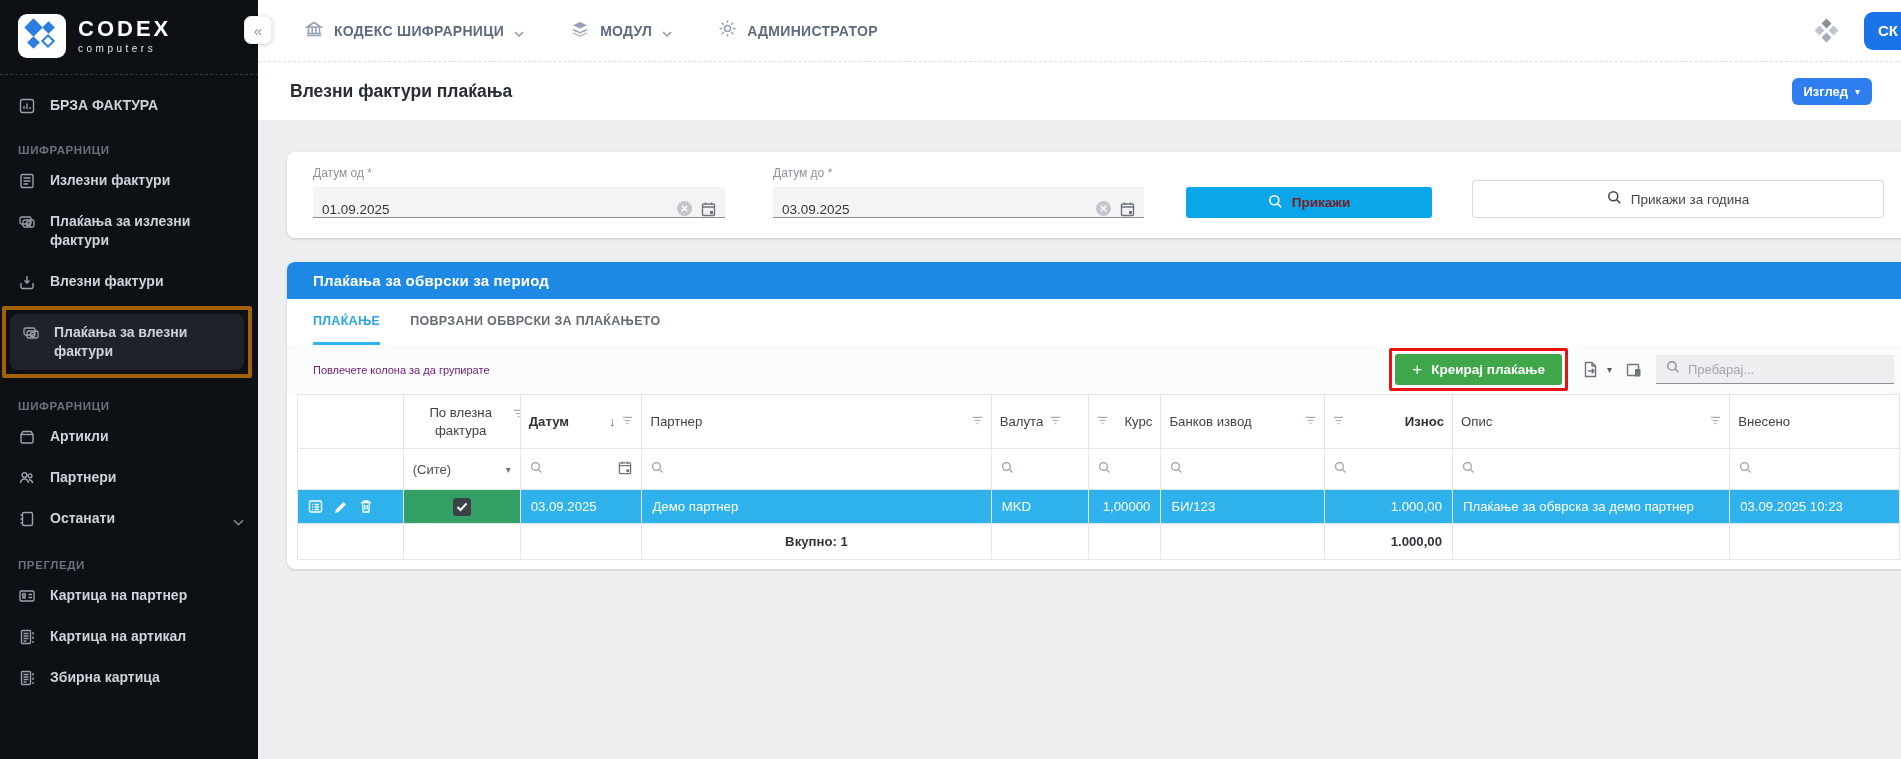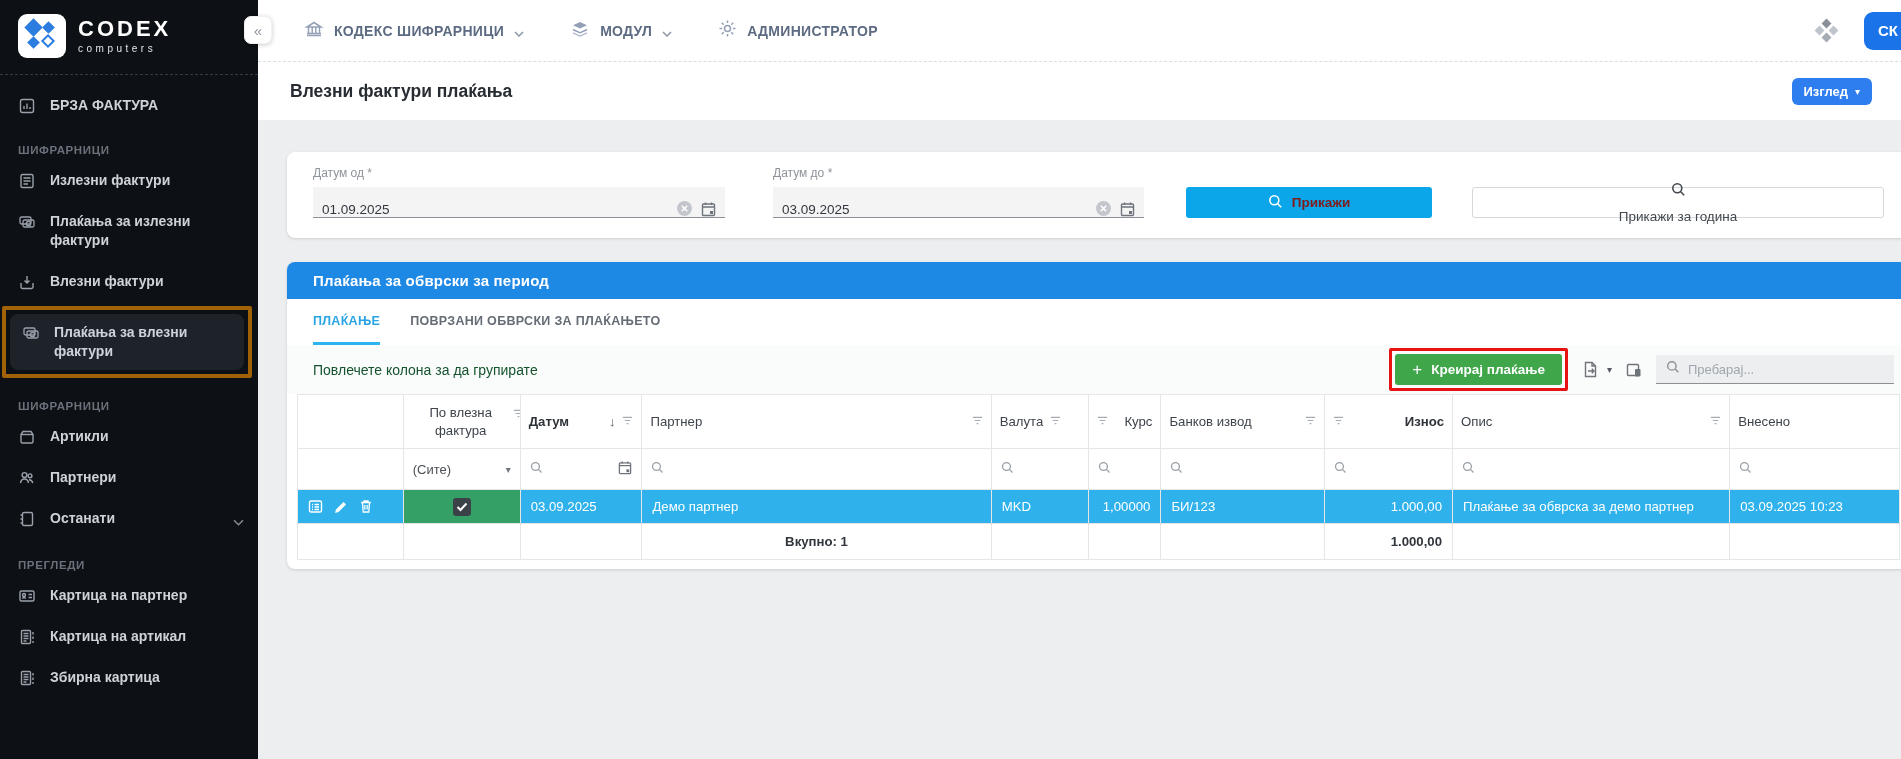--- a/index.html
+++ b/index.html
@@ -55,30 +55,30 @@
   
   .filter-card { background:#fff; border-radius:8px; box-shadow:0 1px 3px rgba(0,0,0,.14); padding:14px 26px 20px 26px; display:flex; align-items:flex-end; }
   .date-field { display:flex; flex-direction:column; }
   .date-field.f1 { width:412px; margin-right:48px; }
   .date-field.f2 { width:371px; margin-right:42px; }
   .field-label { font-size:12px; color:#8e939a; margin-bottom:7px; }
   .field-box { height:31px; background:#f4f4f4; border-bottom:1px solid #8b9097; display:flex; align-items:flex-end; padding:0 9px; gap:8px; }
   .field-box input { flex:1; border:none; background:transparent; font-size:13.5px; color:#33383e; font-family:inherit; outline:none; }
   .icon-btn { display:flex; align-items:center; justify-content:center; cursor:pointer; }
   .btn-show { width:246px; height:31px; background:#0ba5e9; border:none; border-radius:3px; color:#7f1d1d; font-size:13.5px; font-weight:700; display:flex; align-items:center; justify-content:center; gap:9px; cursor:pointer; margin-right:40px; font-family:inherit; }
-  .btn-show-year { width:412px; height:31px; background:#fff; border:1px solid #d5d8dc; border-radius:3px; color:#43484e; font-size:13.5px; display:flex; align-items:center; justify-content:center; gap:9px; cursor:pointer; font-family:inherit;flex-direction:column; }
+  .btn-show-year { width:412px; height:38px; background:#fff; border:1px solid #d5d8dc; border-radius:3px; color:#43484e; font-size:13.5px; display:flex; align-items:center; justify-content:center; gap:9px; cursor:pointer; font-family:inherit; }
 
   
   .panel { margin-top:24px; background:#fff; border-radius:8px; box-shadow:0 1px 3px rgba(0,0,0,.14); padding-bottom:9px; }
   .panel-header { height:37px; background:#1e88e5; border-radius:8px 8px 0 0; display:flex; align-items:center; padding-left:26px; color:#fff; font-size:15px; font-weight:700; letter-spacing:.2px; }
   .tabs { display:flex; gap:30px; padding:0 26px; height:46px; align-items:stretch; }
   .tab { display:flex; align-items:center; font-size:12.5px; font-weight:700; letter-spacing:.3px; cursor:pointer; border-bottom:3px solid transparent; color:#666c75; }
   .tab.active { color:#29a4e4; border-bottom-color:#2db3f0; }
   .toolbar { height:49px; background:#fafbfb; display:flex; align-items:center; padding:0 16px 0 26px; }
-  .group-hint { font-size:14px; color:#14532d; }
+  .group-hint { font-size:11px; color:#701a75; }
   .toolbar-right { margin-left:auto; display:flex; align-items:center; gap:13px; }
   .red-outline { border:3px solid #e81212; padding:3px; border-radius:2px; }
   .btn-create { height:31px; background:#3fa64a; border:none; border-radius:3px; color:#fff; font-size:13.5px; font-weight:700; padding:0 17px; display:flex; align-items:center; gap:9px; cursor:pointer; font-family:inherit; }
   .btn-create .plus { font-size:17px; font-weight:400; line-height:1; }
   .tool-icon { color:#6f7479; display:flex; align-items:center; cursor:pointer; }
   .tool-caret { color:#555a60; font-size:10px; cursor:pointer; margin-left:-6px; }
   .search-box { width:238px; height:29px; background:#eceeef; border-bottom:1px solid #8c9197; display:flex; align-items:center; gap:8px; padding:0 10px; }
   .search-box input { flex:1; border:none; background:transparent; font-size:13px; color:#555; outline:none; font-family:inherit; }
   .search-box input::placeholder { color:#a0a6ad; }
 

